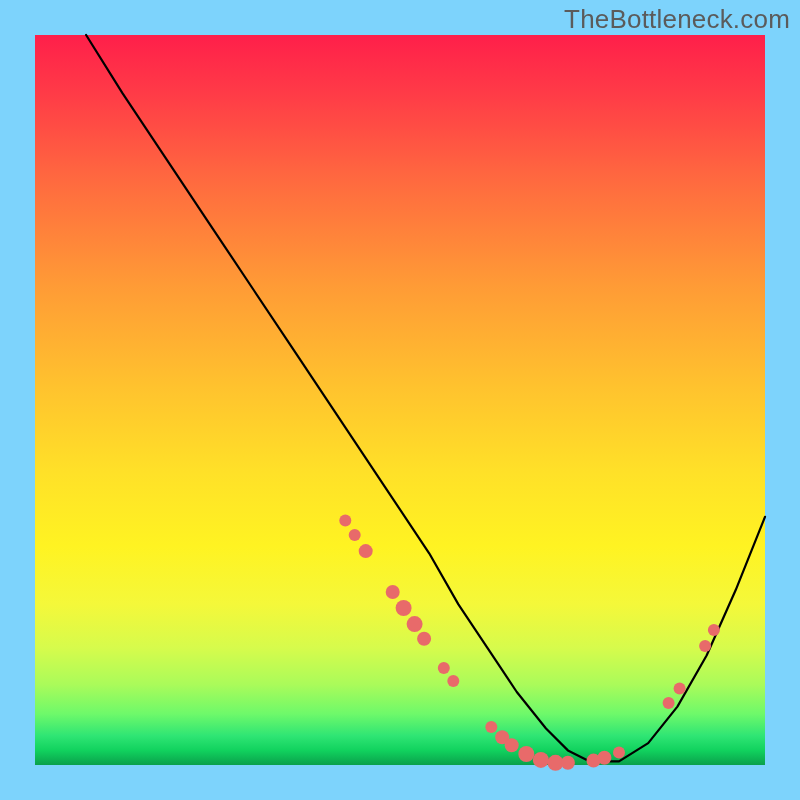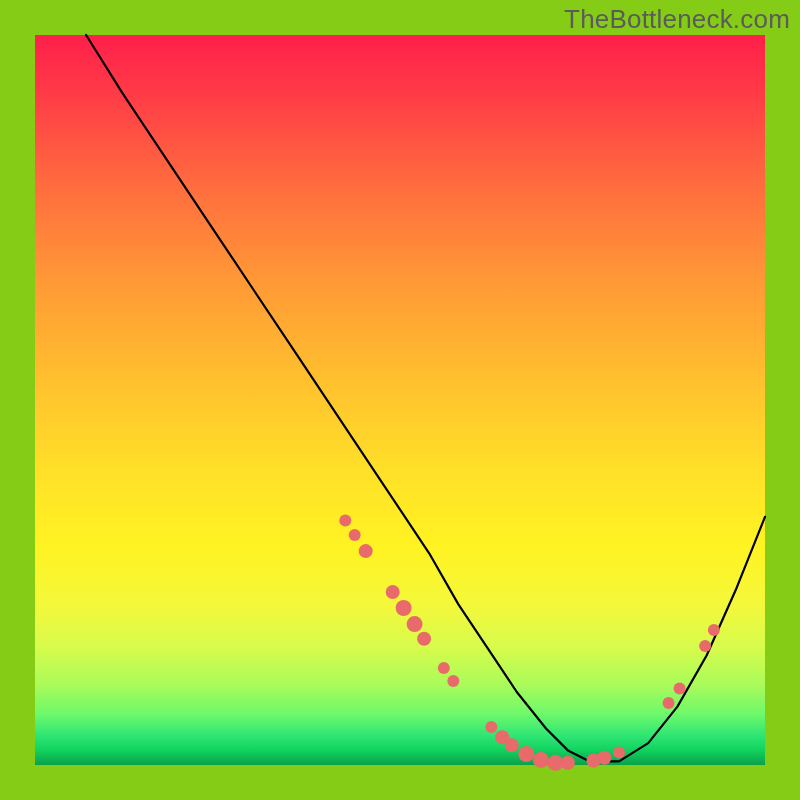--- a/index.html
+++ b/index.html
@@ -10,21 +10,21 @@
     background: #000;
     overflow: hidden;
     font-family: Arial, Helvetica, sans-serif;
   }
   .frame {
     position: absolute;
     left: 0;
     top: 0;
     width: 800px;
     height: 800px;
-    background: #84cc16;
+    background: #7dd3fc;
   }
   .watermark {
     position: absolute;
     top: 4px;
     right: 10px;
     color: #5b5b5b;
     font-size: 26px;
     font-weight: 400;
     letter-spacing: 0.2px;
     user-select: none;

